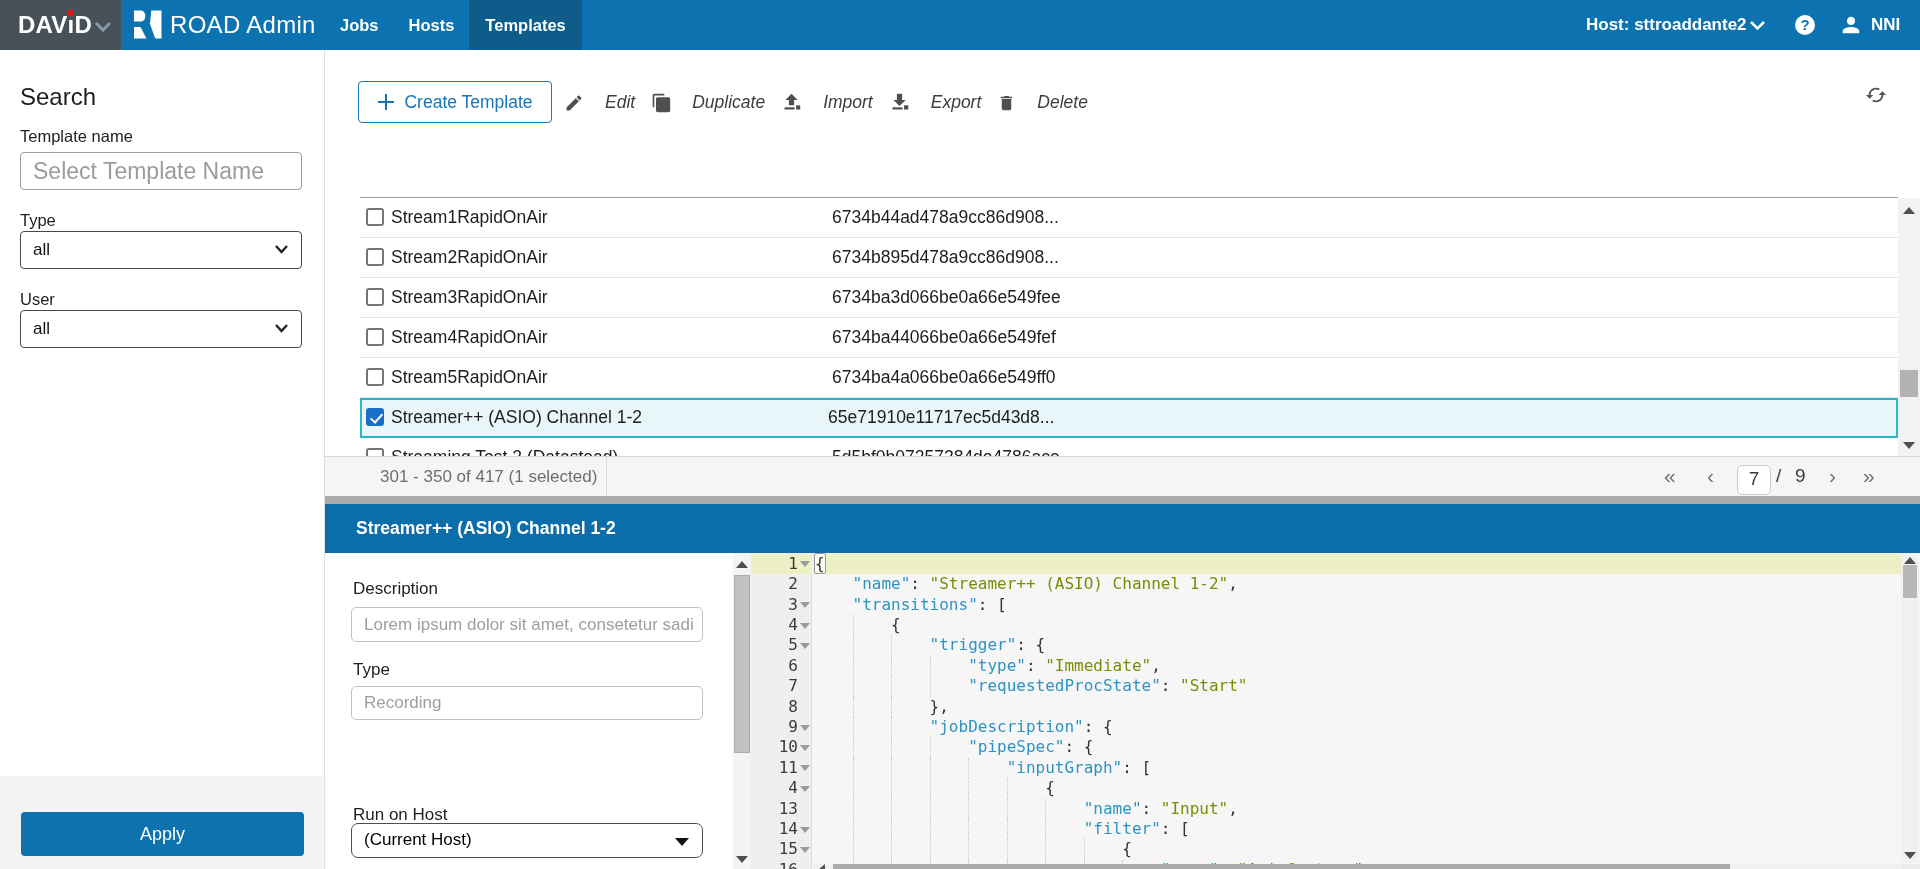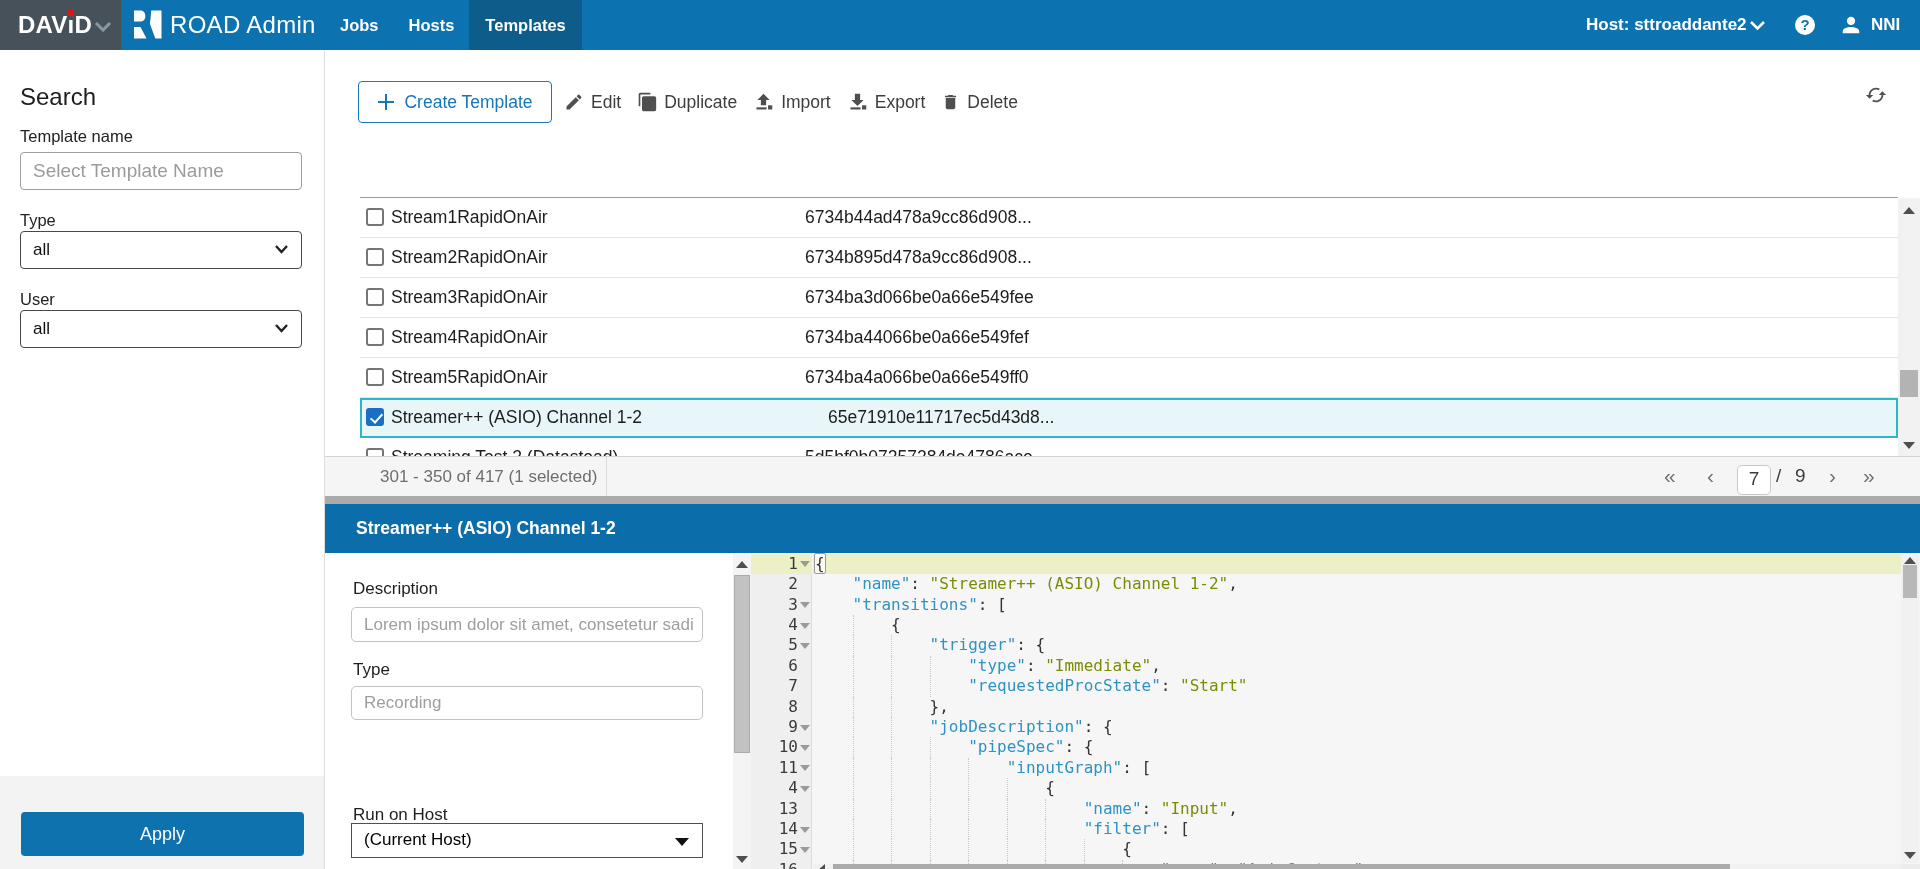--- a/index.html
+++ b/index.html
@@ -23,58 +23,58 @@
   #host-caret { position:absolute; left:1749px; top:20px; }
   #help-icon { position:absolute; left:1795px; top:15px; width:20px; height:20px; border-radius:50%; background:#fff; color:#0d73b0; font-size:15px; font-weight:bold; text-align:center; line-height:20px; }
   #user-box { position:absolute; left:1840px; top:0; height:50px; display:flex; align-items:center; }
   #user-label { color:#fff; font-size:17px; font-weight:bold; margin-left:9px; }
 
   
   #sidebar { position:absolute; left:0; top:50px; width:325px; height:819px; background:#fff; border-right:1px solid #dedede; }
   #sidebar-title { position:absolute; left:20px; top:33px; font-size:24px; color:#1d1d1d; font-weight:400; }
   .side-label { position:absolute; left:20px; font-size:16.5px; color:#222; }
   #lbl-template-name { top:69px; }
-  #search-input { position:absolute; left:20px; top:101px; width:282px; height:38px; border:1px solid #9e9e9e; border-radius:4px; background:#fff; padding:0 12px; font-size:19px; color:#333; font-family:"Liberation Sans",sans-serif; outline:none; }
+  #search-input { position:absolute; left:20px; top:101px; width:282px; height:38px; border:1px solid #9e9e9e; border-radius:4px; background:#fff; padding:0 12px; font-size:23px; color:#333; font-family:"Liberation Sans",sans-serif; outline:none; }
   #search-input::placeholder { color:#9b9b9b; }
   #lbl-type { top:153px; }
   #lbl-user { top:232px; }
   .side-select { position:absolute; left:20px; width:282px; height:38px; border:1.5px solid #484848; border-radius:4px; background:#fff; padding-left:12px; font-size:17px; color:#111; line-height:35px; }
   #type-select { top:180px; }
   #user-select { top:259px; }
   .sel-caret { position:absolute; right:12px; top:12px; }
   #sidebar-footer { position:absolute; left:0; top:726px; width:324px; height:93px; background:#f3f3f3; }
   #apply-btn { position:absolute; left:21px; top:36px; width:283px; height:44px; background:#0d72ae; color:#fff; font-size:18px; border:none; border-radius:4px; text-align:center; line-height:44px; cursor:pointer; font-family:"Liberation Sans",sans-serif; }
 
   
   #main { position:absolute; left:325px; top:50px; width:1595px; height:819px; background:#fff; }
 
   
   #create-btn { position:absolute; left:33px; top:31px; width:194px; height:42px; border:1px solid #1978b8; border-radius:4px; background:#fff; color:#1676b6; font-size:17.5px; display:flex; align-items:center; justify-content:center; gap:9px; cursor:pointer; }
   #toolbar-actions { position:absolute; left:239px; top:31px; height:42px; display:flex; align-items:center; gap:16px; }
-  .tb-action { display:flex; align-items:center; gap:7px; cursor:pointer; }
+  .tb-action { display:flex; align-items:flex-end; gap:21px; cursor:pointer;font-style:italic; }
   .tb-action span { font-size:17.5px; color:#3d3d3d; }
   #refresh-btn { position:absolute; left:1540px; top:34px; width:22px; height:22px; cursor:pointer; }
 
   
   #table-header { position:absolute; left:35px; top:113px; width:1538px; height:35px; border-bottom:1px solid #9a9a9a; background:#fff; }
   #table-header .hcell-name { position:absolute; left:0; top:0; width:462px; height:34px; }
   #table-header .hcell-id { position:absolute; left:462px; top:0; width:240px; height:34px; border-left:1px solid #c9c9c9; border-right:1px solid #c9c9c9; }
   .hlabel { position:absolute; font-size:17.5px; color:#222; top:6px; }
   #hname-label { left:31px; }
   #hid-label { left:9px; }
   .sort-icon { position:absolute; left:441px; top:13px; width:0; height:0; border-left:6px solid transparent; border-right:6px solid transparent; border-top:7px solid #3c3c3c; }
   .cbx { position:absolute; left:6px; top:8px; width:18px; height:18px; border:2px solid #757575; border-radius:3px; background:#fff; cursor:pointer; }
   .cbx.checked { background:#1a6fc4; border-color:#1a6fc4; }
   .cbx.checked:after { content:""; position:absolute; left:4.5px; top:0.5px; width:5px; height:10px; border:solid #fff; border-width:0 2.5px 2.5px 0; transform:rotate(42deg); }
 
   #table-body { position:absolute; left:35px; top:148px; width:1538px; height:258px; overflow:hidden; background:#0f172a; }
   .trow { position:absolute; left:0; width:1538px; height:40px; border-bottom:1px solid #e4e4e4; background:#fff; }
   .trow .cbx { top:10px; }
   .trow .cell-name { position:absolute; left:31px; top:9px; font-size:17.5px; color:#1d1d1d; }
-  .trow .cell-id { position:absolute; left:445px; top:9px; font-size:17.5px; color:#1d1d1d; }
+  .trow .cell-id { position:absolute; left:472px; top:9px; font-size:17.5px; color:#1d1d1d; }
   .trow.selected { background:#e9f6f9; border:2px solid #2db6c8; }
   .trow.selected .cbx { top:8px; left:4px; }
   .trow.selected .cell-name { left:29px; top:7px; }
   .trow.selected .cell-id { left:466px; top:7px; }
 
   
   #table-vsb { position:absolute; left:1573px; top:148px; width:22px; height:258px; background:#f2f2f2; }
   .sb-arrow-up { width:0;height:0;border-left:6px solid transparent;border-right:6px solid transparent;border-bottom:7px solid #4f4f4f; position:absolute; }
   .sb-arrow-down { width:0;height:0;border-left:6px solid transparent;border-right:6px solid transparent;border-top:7px solid #4f4f4f; position:absolute; }
   .sb-arrow-left { width:0;height:0;border-top:6px solid transparent;border-bottom:6px solid transparent;border-right:7px solid #4f4f4f; position:absolute; }
@@ -104,21 +104,21 @@
   #panel-title { position:absolute; left:31px; top:0; line-height:49px; color:#fff; font-size:17.5px; font-weight:bold; }
 
   #details { position:absolute; left:0; top:503px; width:1595px; height:316px; background:#fff; }
   #detail-form { position:absolute; left:0; top:0; width:408px; height:316px; background:#fff; }
   .form-label { position:absolute; left:28px; font-size:17px; color:#1f1f1f; }
   #lbl-description { top:26px; }
   #desc-input { position:absolute; left:26px; top:54px; width:352px; height:35px; border:1px solid #c2c2c2; border-radius:5px; background:#fff; color:#9e9e9e; font-size:17px; line-height:33px; padding:0 12px; white-space:nowrap; overflow:hidden; }
   #lbl-dtype { top:107px; }
   #dtype-input { position:absolute; left:26px; top:133px; width:352px; height:34px; border:1px solid #c2c2c2; border-radius:5px; background:#fff; color:#9e9e9e; font-size:17px; line-height:32px; padding:0 12px; white-space:nowrap; overflow:hidden; }
   #lbl-runhost { top:252px; }
-  #runhost-select { position:absolute; left:26px; top:270px; width:352px; height:35px; border:1.5px solid #4f4f4f; border-radius:0; background:#fff; color:#000; font-size:17px; line-height:32px; padding:0 12px; cursor:pointer; }
+  #runhost-select { position:absolute; left:26px; top:270px; width:352px; height:35px; border:1.5px solid #4f4f4f; border-radius:7px; background:#fff; color:#000; font-size:17px; line-height:32px; padding:0 12px; cursor:pointer; }
   #runhost-select .tri { position:absolute; right:13px; top:14px; width:0; height:0; border-left:7px solid transparent; border-right:7px solid transparent; border-top:8px solid #111; }
 
   
   #form-vsb { position:absolute; left:408px; top:0; width:18px; height:316px; background:#f4f4f4; }
   #form-vsb .sb-arrow-up { left:3px; top:8px; border-left-width:6px; border-right-width:6px; }
   #form-vsb .sb-arrow-down { left:3px; bottom:6px; }
   #form-vsb-thumb { position:absolute; left:1px; top:22px; width:16px; height:178px; background:#c2c2c2; border:1px solid #aaa; }
 
   
   #editor { position:absolute; left:426px; top:0; width:1169px; height:316px; background:#f6f6f6; overflow:hidden; font-family:"DejaVu Sans Mono", monospace; }

